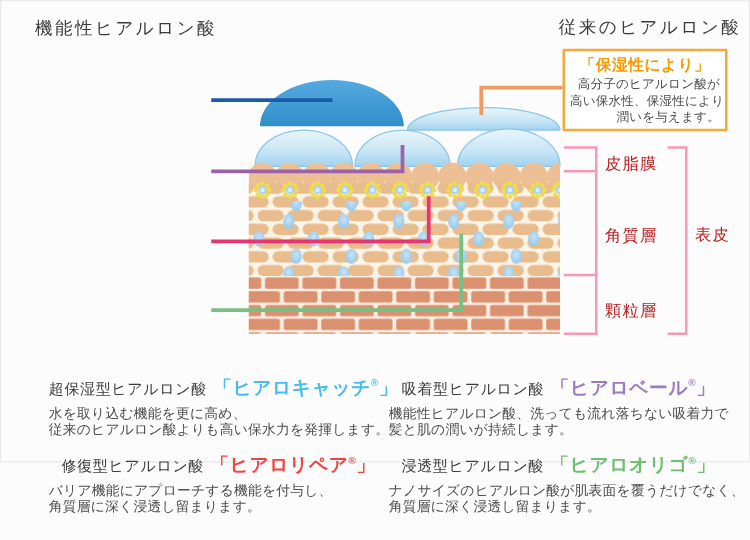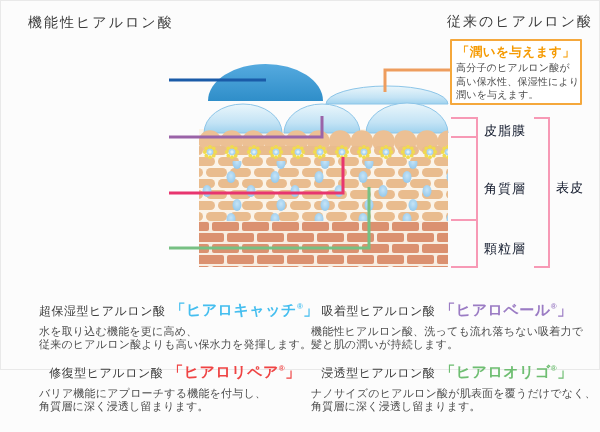--- a/index.html
+++ b/index.html
@@ -21,25 +21,25 @@
   .callout{
     left:449px;top:38px;width:132px;height:66px;box-sizing:border-box;
     background:#ffffff;border:2px solid #f5a83c;border-radius:1px;
   }
   .callout-title{
     text-align:center;font-size:12.5px;font-weight:bold;color:#f59a00;
     margin-top:3px;letter-spacing:0.5px;white-space:nowrap;
   }
   .callout-line{
     font-size:10px;line-height:13.5px;color:#4a4a4a;
-    padding:0 4px;white-space:nowrap;letter-spacing:0.2px;
+    padding:0 4px;white-space:nowrap;letter-spacing:0.2px;text-align:right;
   }
   
   .layer-label{
-    font-size:13px;color:#0f172a;letter-spacing:1px;white-space:nowrap;
+    font-size:13px;color:#b91c1c;letter-spacing:1px;white-space:nowrap;
   }
   
   .product{width:272px;}
   .p-head{white-space:nowrap;text-align:center;}
   .p-prefix{font-size:12px;color:#3c3c3c;letter-spacing:0.5px;}
   .p-name{font-size:15px;font-weight:bold;letter-spacing:0.5px;margin-left:5px;}
   .p-name sup{font-size:8px;}
   .p-body{margin-top:5px;}
   .p-line{
     font-size:11px;line-height:13px;color:#4d4d4d;
@@ -161,21 +161,21 @@
       <line x1="450" y1="219" x2="477" y2="219"></line>
       <line x1="450" y1="266" x2="477" y2="266"></line>
       <polyline points="533,117 548,117 548,266 533,266"></polyline>
     </g>
   </svg>
 
   <div class="abs title" style="left:27px;top:13px;">機能性ヒアルロン酸</div>
   <div class="abs title" style="left:446px;top:12px;">従来のヒアルロン酸</div>
 
   <div class="abs callout">
-    <div class="callout-title" style="color: rgb(245, 154, 0);">「潤いを与えます」</div>
+    <div class="callout-title" style="color: rgb(245, 154, 0);">「保湿性により」</div>
     <div class="callout-line">高分子のヒアルロン酸が</div>
     <div class="callout-line">高い保水性、保湿性により</div>
     <div class="callout-line">潤いを与えます。</div>
   </div>
 
   <div class="abs layer-label" style="left:483px;top:121px;">皮脂膜</div>
   <div class="abs layer-label" style="left:483px;top:179px;">角質層</div>
   <div class="abs layer-label" style="left:483px;top:239px;">顆粒層</div>
   <div class="abs layer-label" style="left:555px;top:178px;">表皮</div>
 

